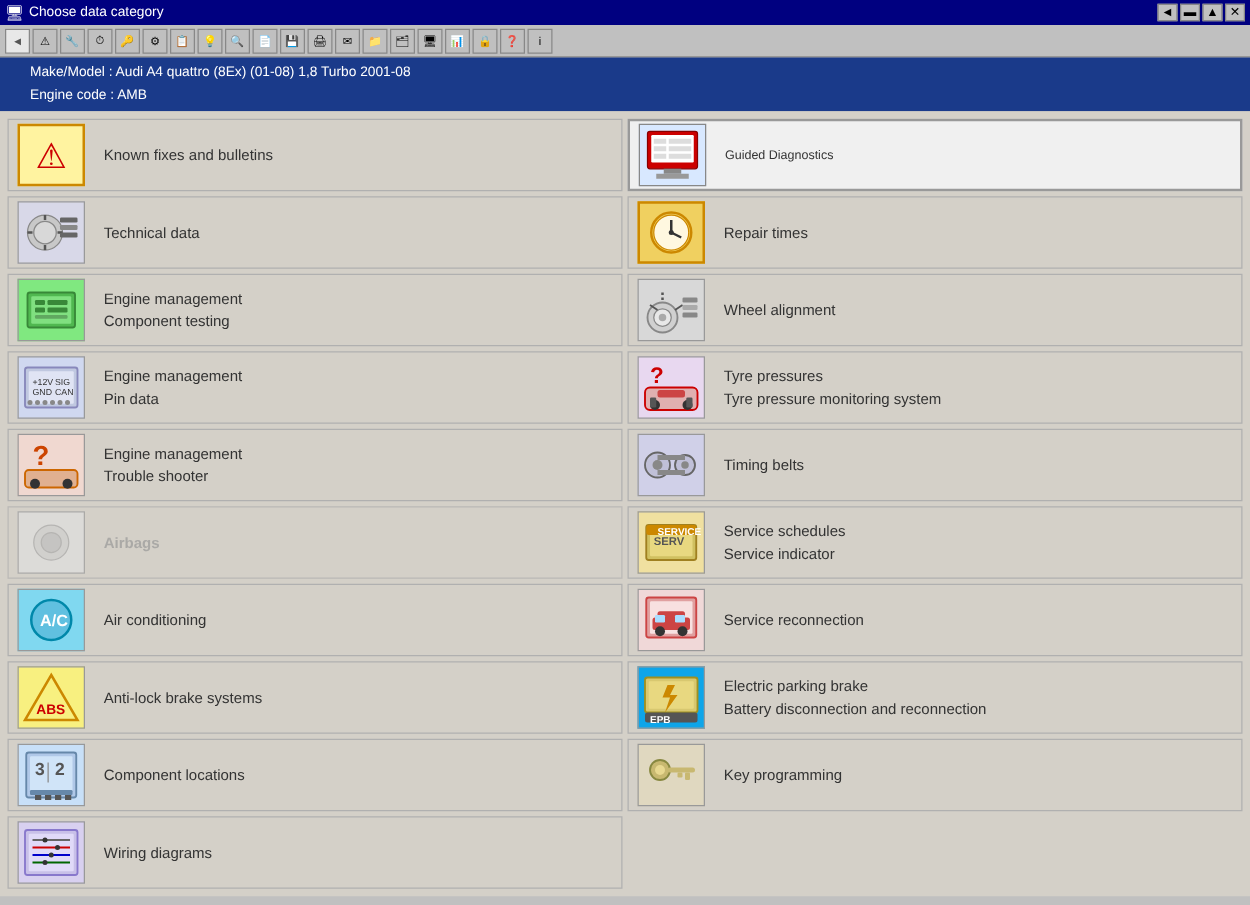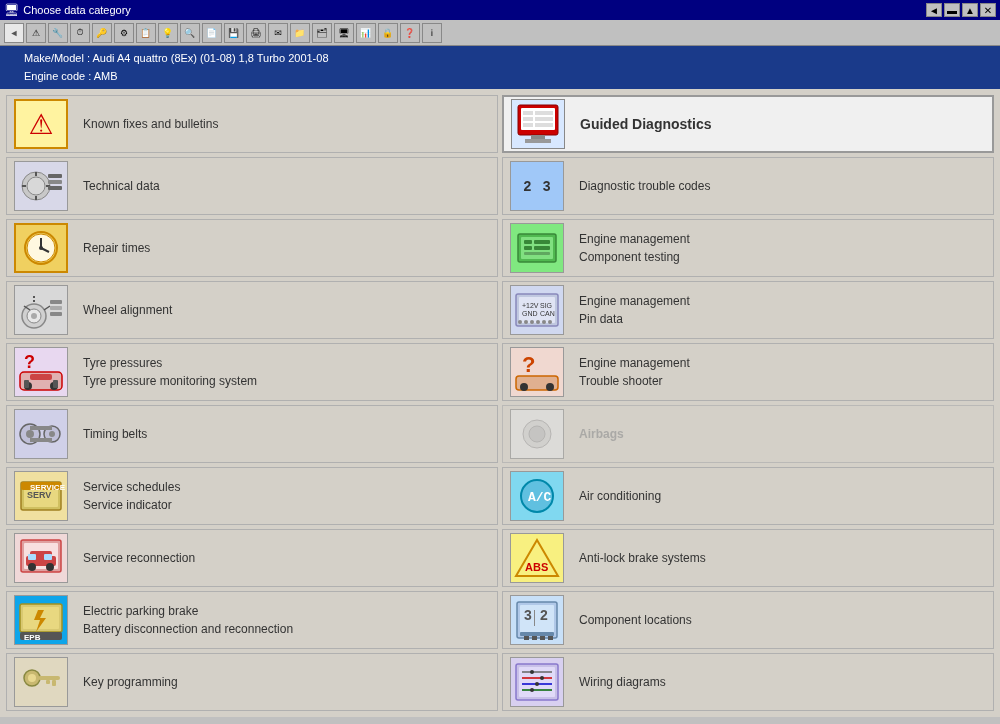--- a/index.html
+++ b/index.html
@@ -200,21 +200,21 @@
           <rect x="22" y="9" width="18" height="4" fill="#ddd"></rect>
           <rect x="10" y="15" width="10" height="4" fill="#ddd"></rect>
           <rect x="22" y="15" width="18" height="4" fill="#ddd"></rect>
           <rect x="10" y="21" width="10" height="4" fill="#ddd"></rect>
           <rect x="22" y="21" width="18" height="4" fill="#ddd"></rect>
           <rect x="18" y="33" width="14" height="4" fill="#888"></rect>
           <rect x="12" y="37" width="26" height="4" fill="#999"></rect>
         </svg>
       </div>
     </div>
-    <div class="cell-text" style="font-weight:bold; font-size:14px;">Guided Diagnostics</div>
+    <div class="cell-text" style="font-weight:normal; font-size:10px;">Guided Diagnostics</div>
   </div>
 
   <div class="grid-cell">
     <div class="cell-icon">
       <div class="icon-box" style="background:#d8d8e8;">
         <svg width="50" height="44" viewBox="0 0 50 44">
           <circle cx="20" cy="22" r="14" fill="#c8c8c8" stroke="#888" stroke-width="1"></circle>
           <circle cx="20" cy="22" r="9" fill="#d8d8d8" stroke="#888" stroke-width="1"></circle>
           <line x1="20" y1="12" x2="20" y2="8" stroke="#555" stroke-width="2"></line>
           <line x1="20" y1="32" x2="20" y2="36" stroke="#555" stroke-width="2"></line>
@@ -222,28 +222,20 @@
           <line x1="30" y1="22" x2="34" y2="22" stroke="#555" stroke-width="2"></line>
           <rect x="32" y="10" width="14" height="4" fill="#666" rx="1"></rect>
           <rect x="32" y="16" width="14" height="4" fill="#888" rx="1"></rect>
           <rect x="32" y="22" width="14" height="4" fill="#666" rx="1"></rect>
         </svg>
       </div>
     </div>
     <div class="cell-text">Technical data</div>
   </div>
 
-  <div class="grid-cell">
-    <div class="cell-icon">
-      <div class="icon-box" style="background:#a0c8f8; font-size:14px; font-weight:bold; color:#333;">
-        2 &nbsp; 3
-      </div>
-    </div>
-    <div class="cell-text">Diagnostic trouble codes</div>
-  </div>
 
   <div class="grid-cell">
     <div class="cell-icon">
       <div class="icon-box" style="background:#f0d060; border:2px solid #cc8800;">
         <svg width="50" height="44" viewBox="0 0 50 44">
           <circle cx="25" cy="22" r="16" fill="#f0d060" stroke="#cc8800" stroke-width="2"></circle>
           <circle cx="25" cy="22" r="14" fill="#fff8e0" stroke="#cc8800" stroke-width="1"></circle>
           <line x1="25" y1="22" x2="25" y2="12" stroke="#333" stroke-width="2"></line>
           <line x1="25" y1="22" x2="33" y2="26" stroke="#333" stroke-width="2"></line>
           <circle cx="25" cy="22" r="2" fill="#333"></circle>
@@ -380,21 +372,21 @@
           <rect x="5" y="8" width="40" height="8" rx="2" fill="#cc8800"></rect>
           <text x="14" y="16" font-size="8" fill="white" font-weight="bold">SERVICE</text>
         </svg>
       </div>
     </div>
     <div class="cell-text">Service schedules<br>Service indicator</div>
   </div>
 
   <div class="grid-cell">
     <div class="cell-icon">
-      <div class="icon-box" style="background:#80d8f0; font-size:14px; font-weight:bold; color:#006688;font-family:Liberation Mono, monospace;">
+      <div class="icon-box" style="background:#80d8f0; font-size:14px; font-weight:bold; color:#006688;">
         <svg width="50" height="44" viewBox="0 0 50 44">
           <circle cx="25" cy="22" r="16" fill="#60c0e0" stroke="#0088aa" stroke-width="2"></circle>
           <text x="16" y="27" font-size="13" fill="white" font-weight="bold">A/C</text>
         </svg>
       </div>
     </div>
     <div class="cell-text">Air conditioning</div>
   </div>
 
   <div class="grid-cell">

